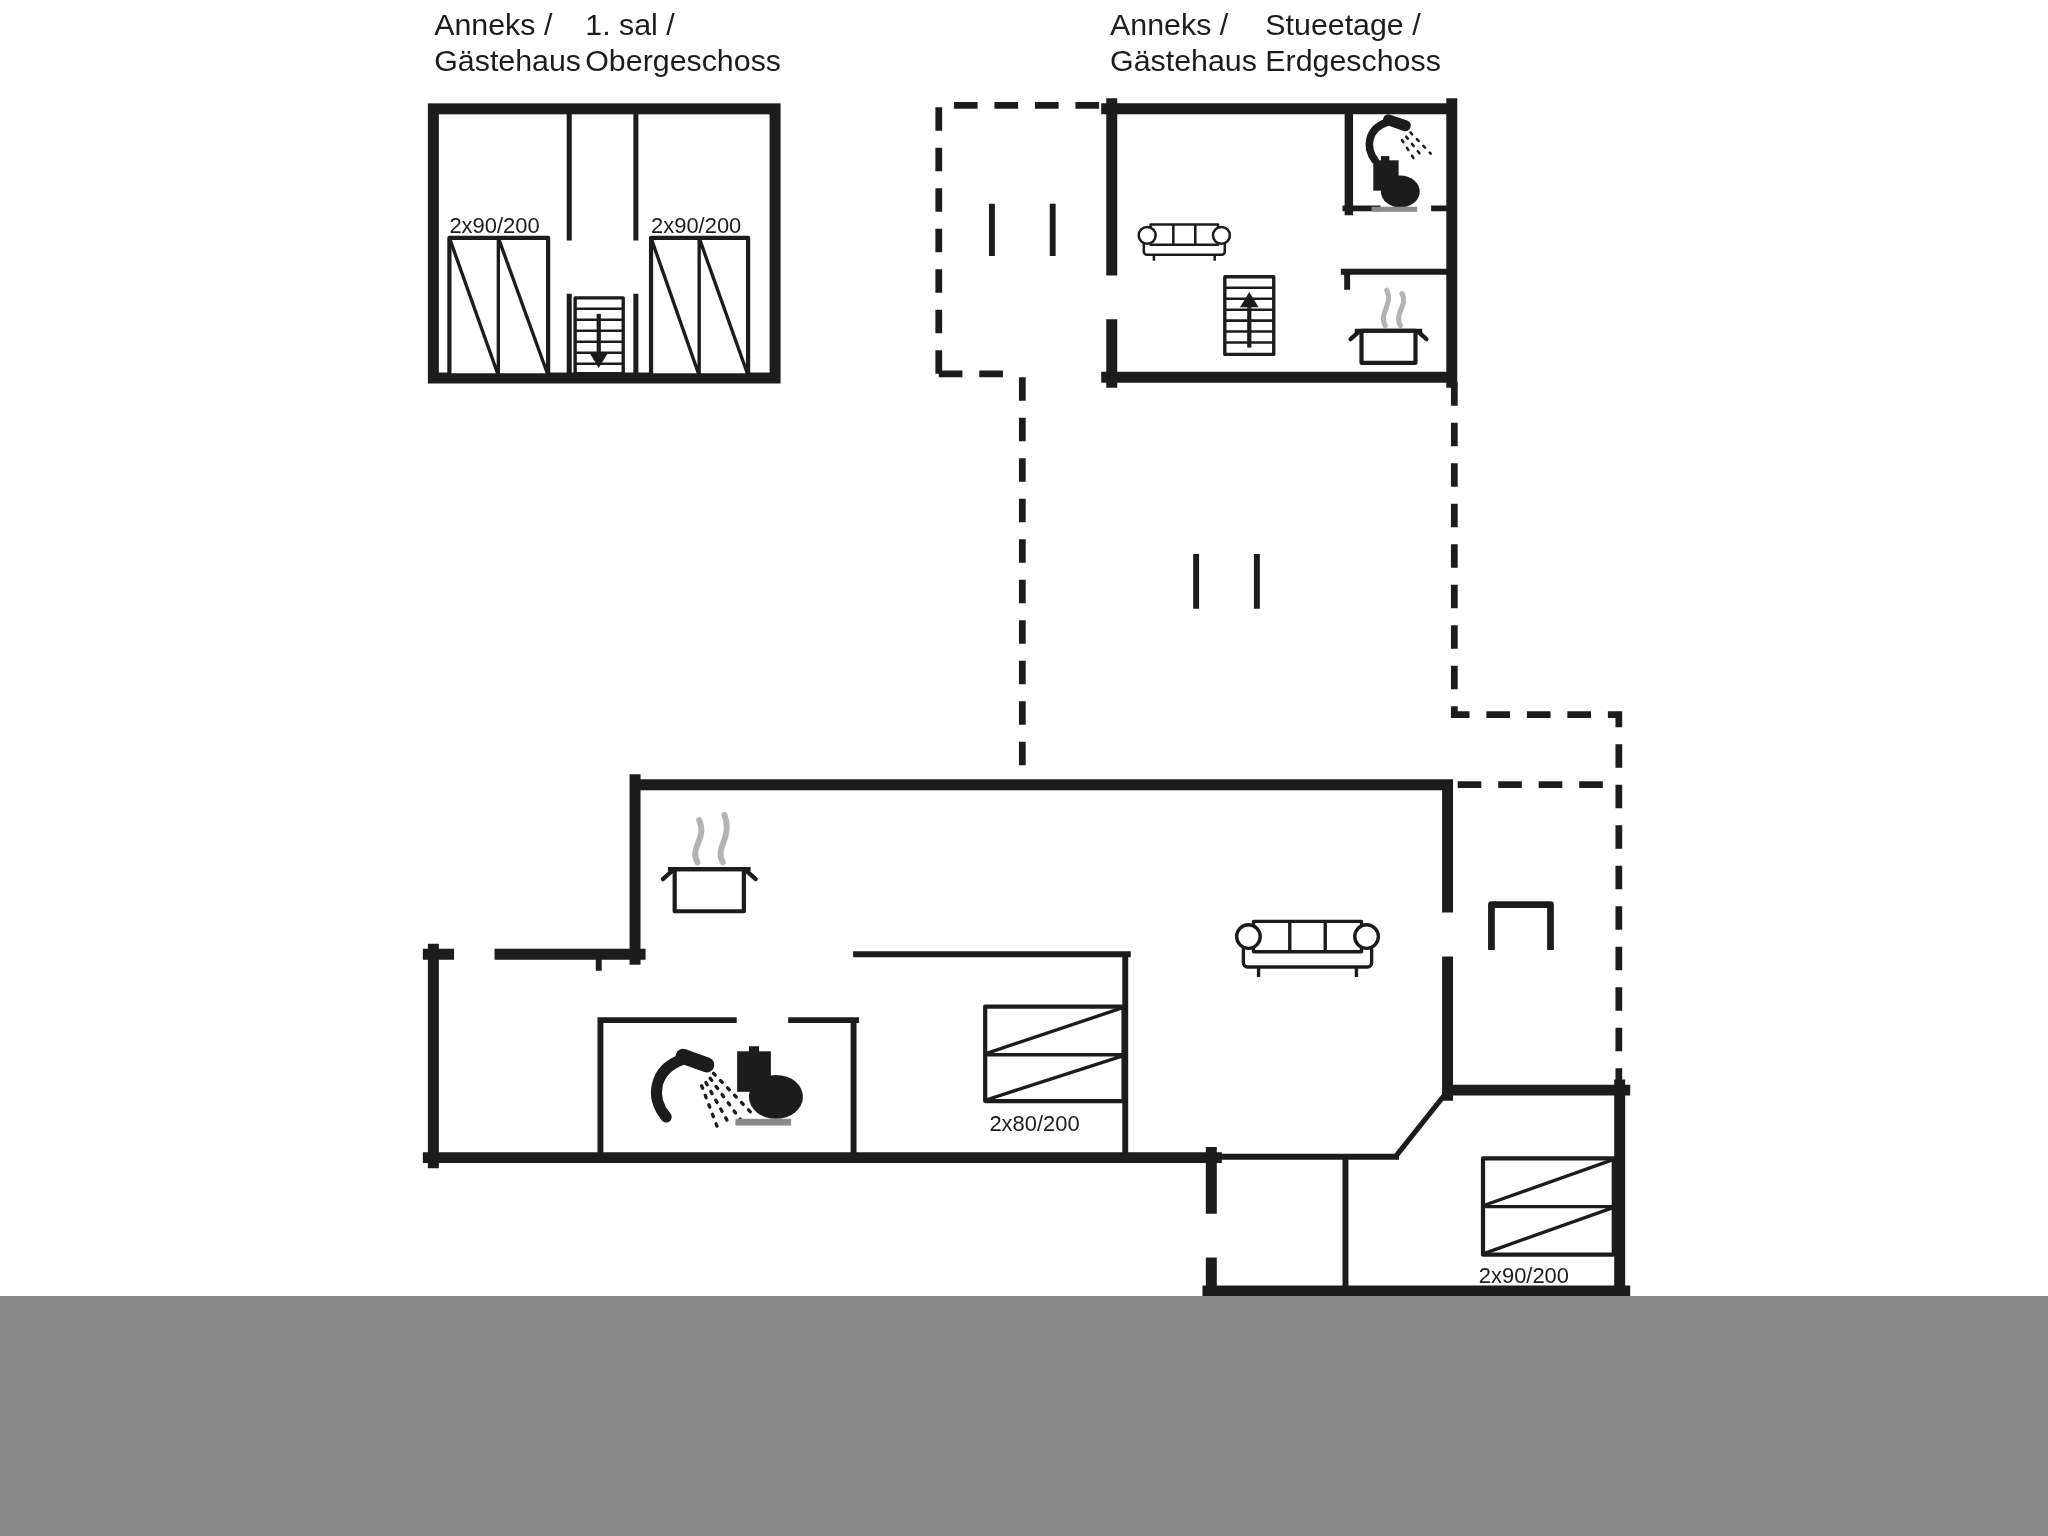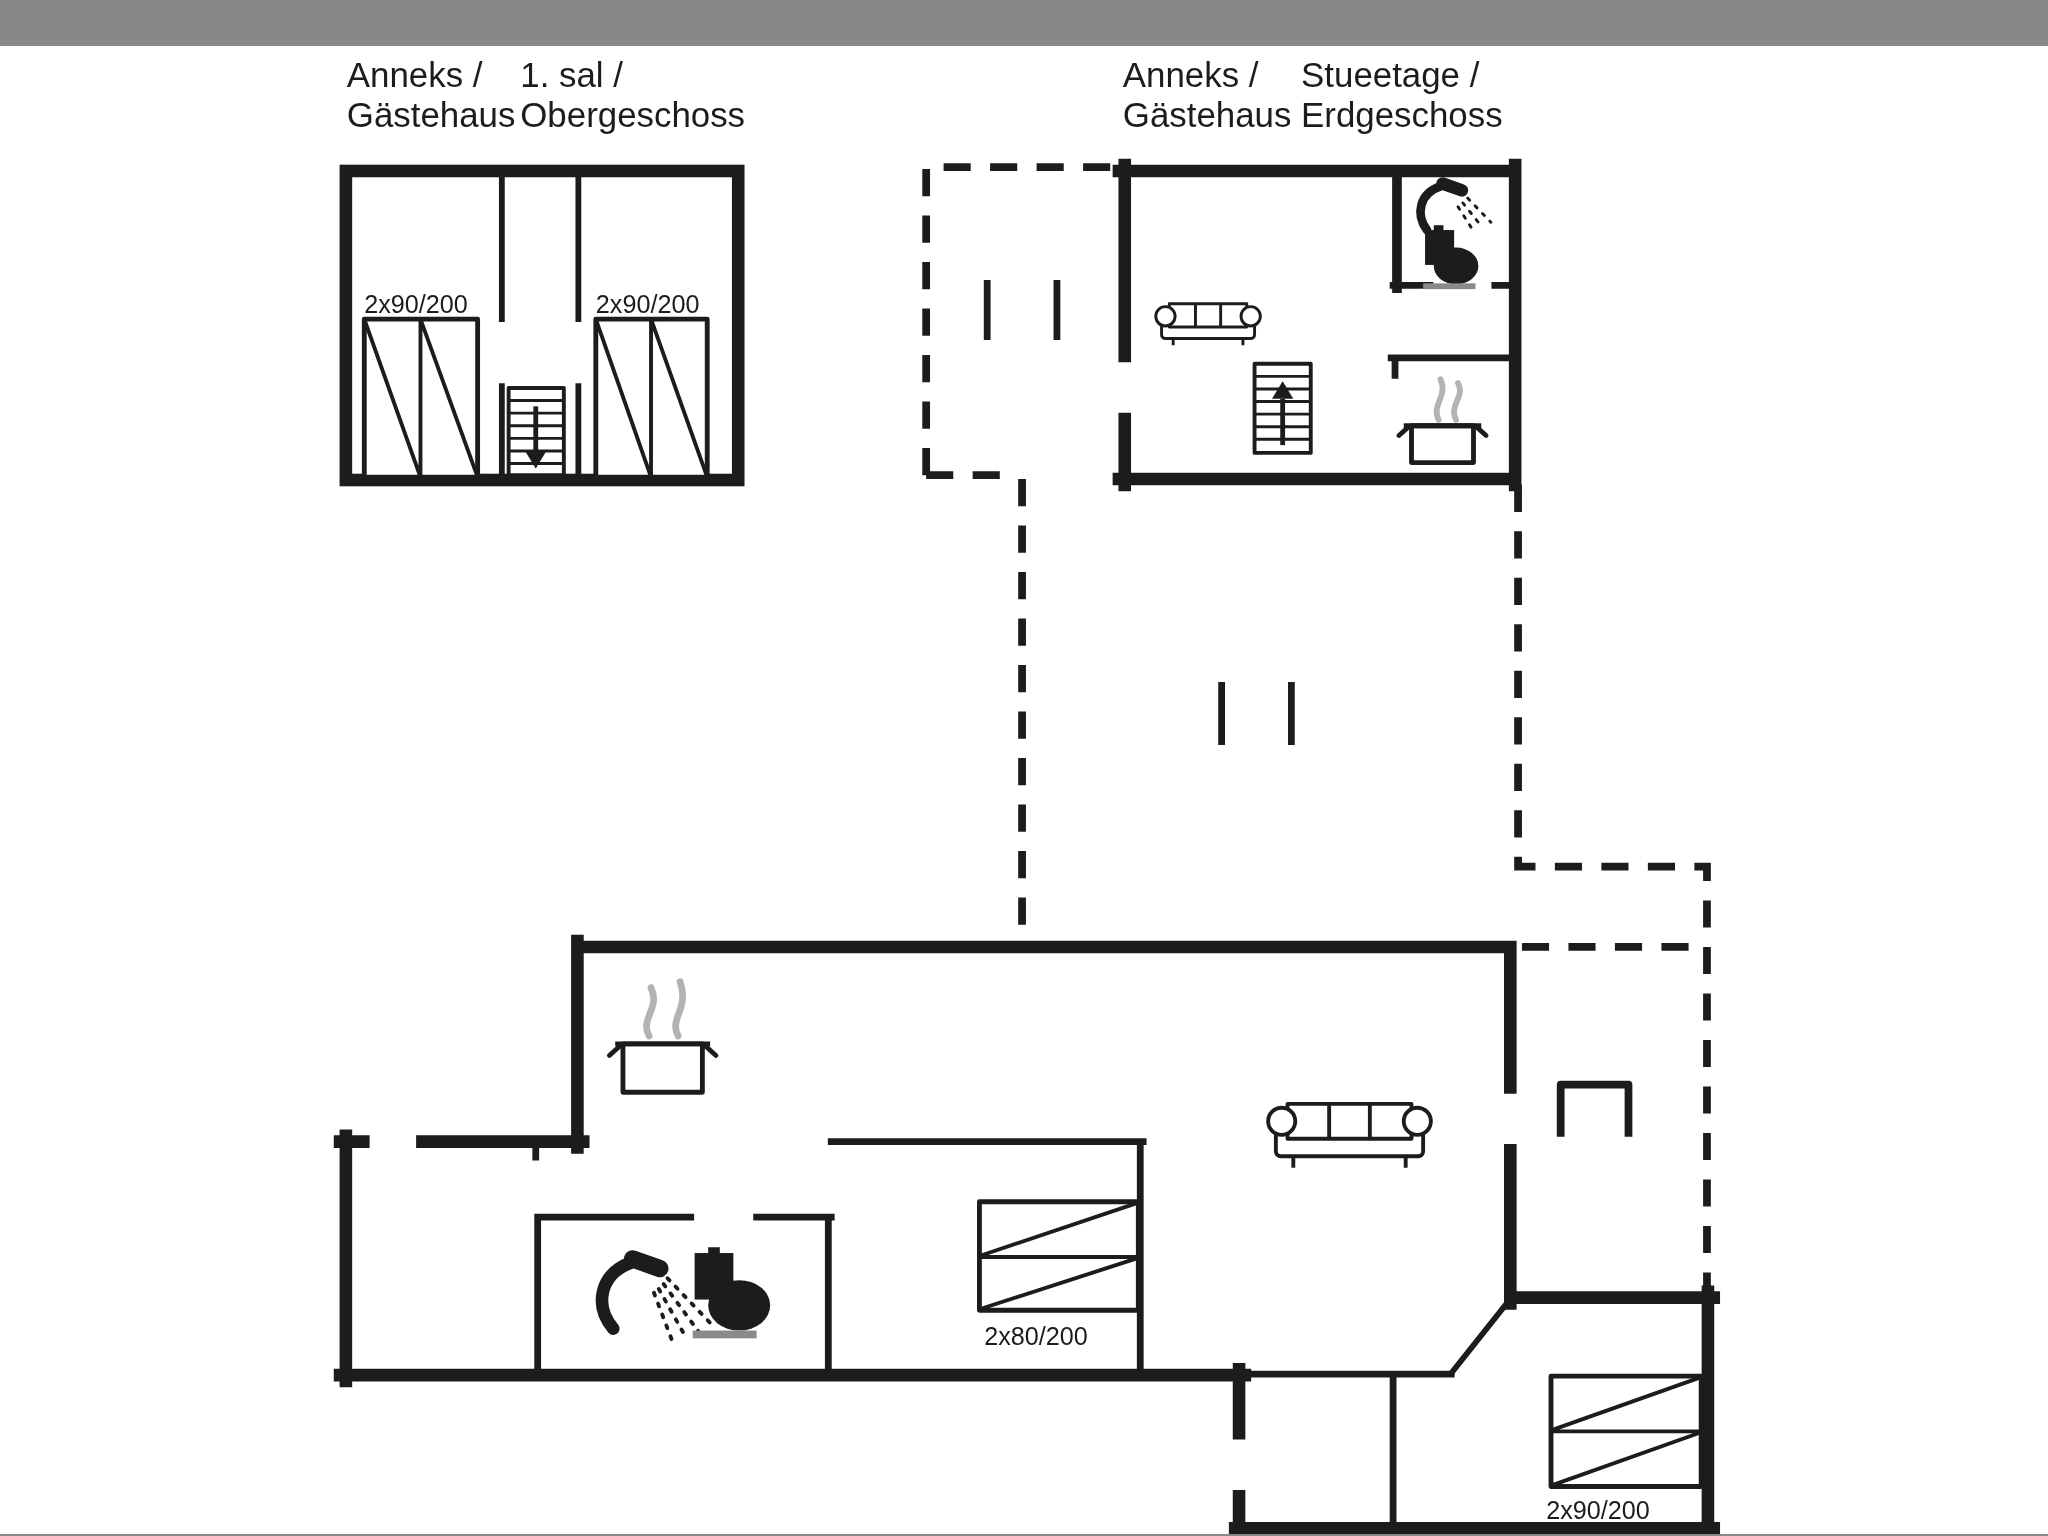--- a/index.html
+++ b/index.html
@@ -4,24 +4,23 @@
 <style>
   :root{
     --bg:#ffffff;
     --ink:#1c1c1c;
     --steam:#b3b3b3;
     --toilet-base:#8a8a8a;
   }
   html,body{margin:0;padding:0;background:#888;}
   .canvas{
     position:relative;
-    width:2048px;height:1488px;
+    width:2048px;height:1296px;
     background:var(--bg);
     overflow:hidden;
-    margin-top:46px;
   }
   svg{position:absolute;left:0;top:0;width:100%;height:100%;}
   text{
     font-family:"Liberation Sans","DejaVu Sans",sans-serif;
     fill:var(--ink);
   }
   .title-text{font-size:36px;}
   .bed-label{font-size:26px;}
   .wall{stroke:var(--ink);fill:none;stroke-linecap:square;}
   .wall-thick{stroke-width:13px;}

